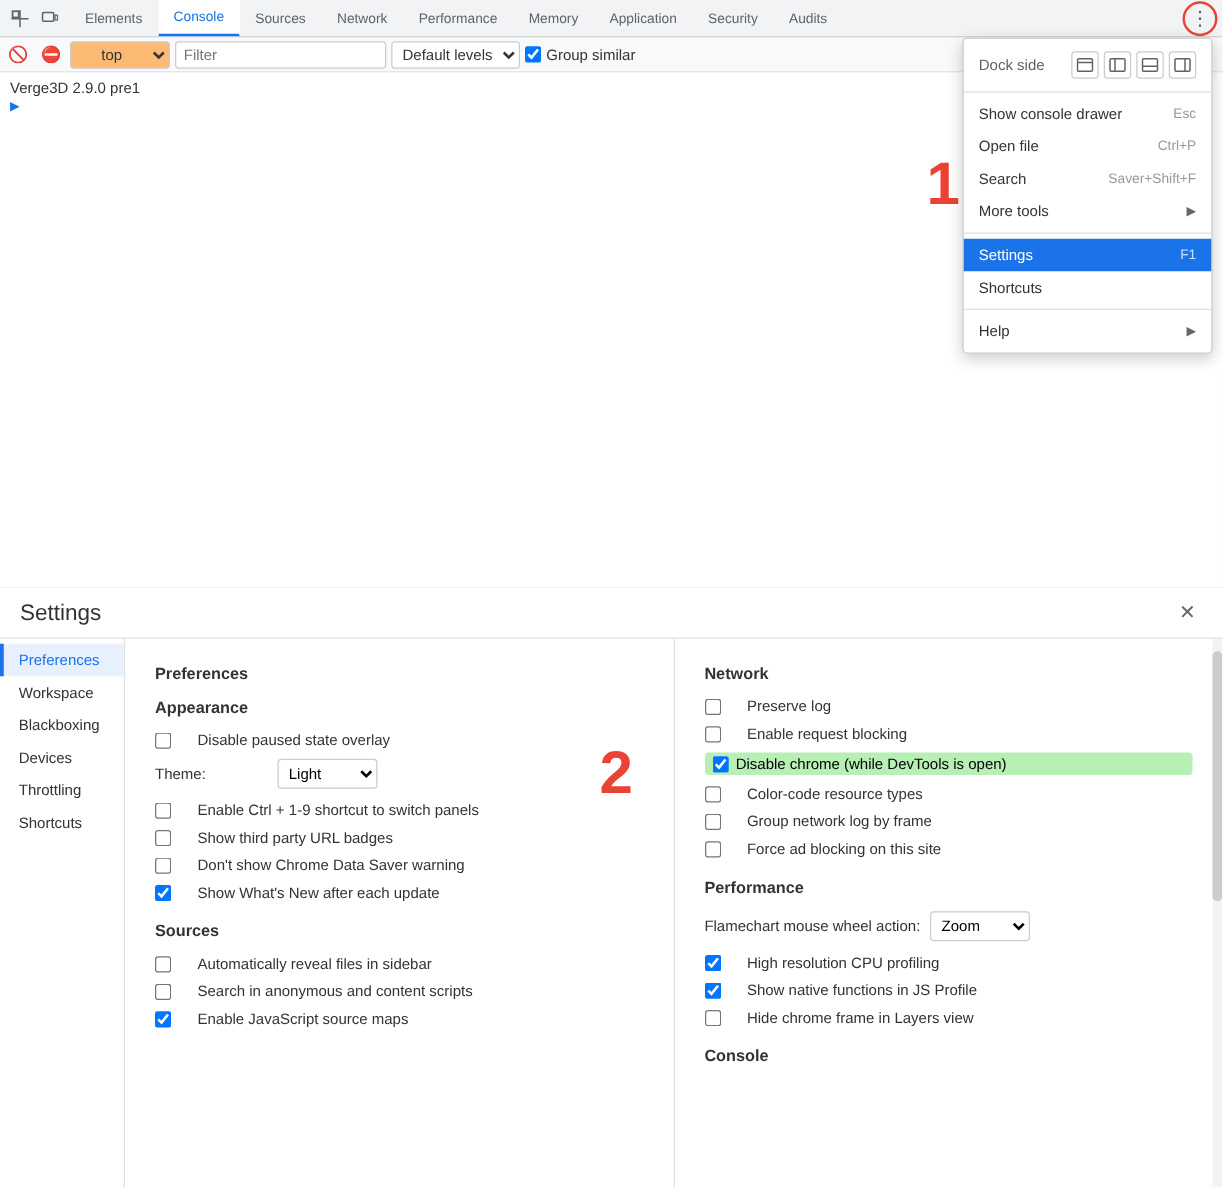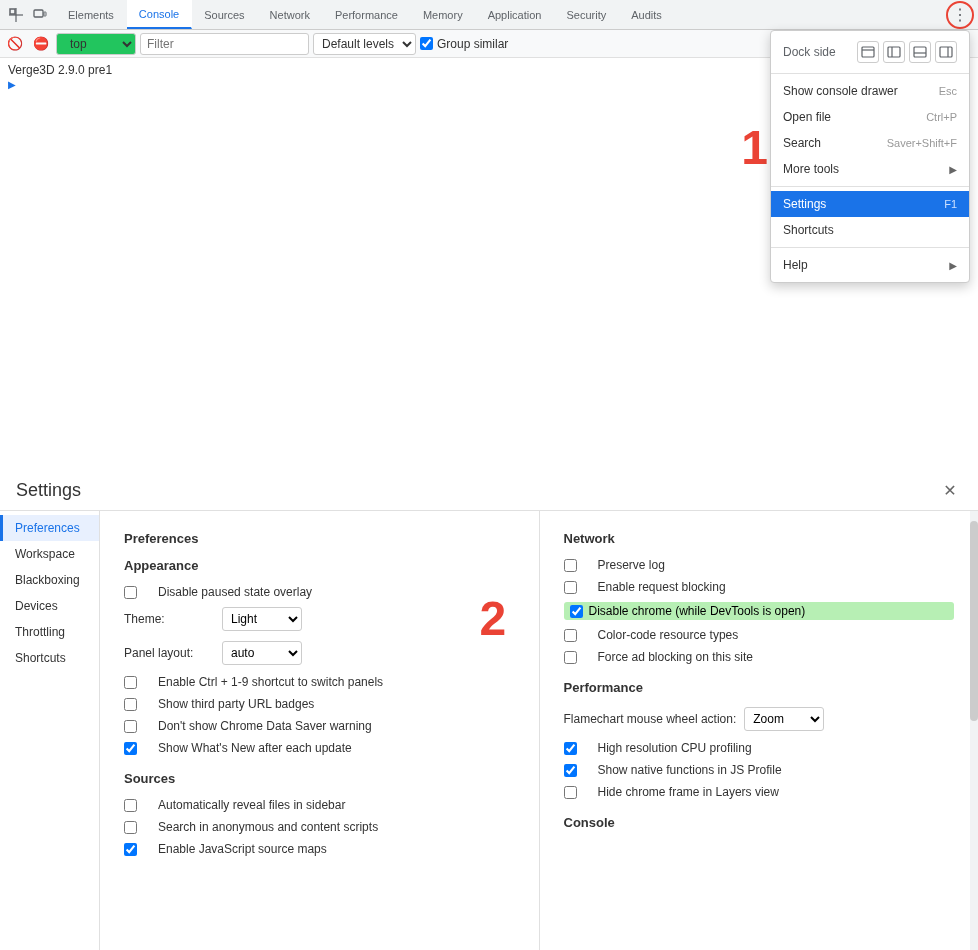--- a/index.html
+++ b/index.html
@@ -11,21 +11,21 @@
     .devtools-tabs { display: flex; align-items: stretch; background: #f1f3f4; border-bottom: 1px solid #ccc; height: 30px; }
     .devtools-tab { padding: 0 12px; display: flex; align-items: center; font-size: 11px; color: #5f6368; cursor: pointer; border-right: 1px solid transparent; white-space: nowrap; }
     .devtools-tab.active { color: #1a73e8; border-bottom: 2px solid #1a73e8; background: #fff; }
     .devtools-icons { display: flex; align-items: center; padding: 0 4px; }
     .devtools-icon-btn { width: 24px; height: 24px; display: flex; align-items: center; justify-content: center; cursor: pointer; border-radius: 3px; color: #5f6368; font-size: 14px; }
     .devtools-tabs-right { margin-left: auto; display: flex; align-items: center; padding-right: 4px; }
     .more-btn { width: 28px; height: 28px; display: flex; align-items: center; justify-content: center; cursor: pointer; border-radius: 50%; color: #5f6368; font-size: 16px; border: 2px solid #ea4335; }
 
     .devtools-toolbar { display: flex; align-items: center; height: 28px; background: #f8f9fa; border-bottom: 1px solid #e0e0e0; padding: 0 4px; gap: 4px; }
     .toolbar-btn { width: 22px; height: 22px; display: flex; align-items: center; justify-content: center; cursor: pointer; border-radius: 3px; color: #5f6368; font-size: 13px; border: none; background: none; }
-    .context-select { height: 22px; font-size: 12px; border: 1px solid #ccc; border-radius: 3px; background: #22c55e; padding: 0 9px; color: #333; min-width: 80px; }
+    .context-select { height: 22px; font-size: 12px; border: 1px solid #ccc; border-radius: 3px; background: #fdba74; padding: 0 20px; color: #333; min-width: 80px; }
     .filter-input { height: 22px; border: 1px solid #ccc; border-radius: 3px; padding: 0 6px; font-size: 12px; color: #333; min-width: 160px; }
     .levels-select { height: 22px; font-size: 12px; border: 1px solid #ccc; border-radius: 3px; background: #fff; padding: 0 4px; color: #333; }
     .group-similar { display: flex; align-items: center; gap: 4px; font-size: 12px; color: #333; }
 
     .console-content { background: #fff; height: calc(470px - 30px - 28px); padding: 4px 8px; overflow-y: auto; }
     .console-line { display: flex; align-items: center; gap: 4px; font-size: 12px; color: #333; padding: 1px 0; }
     .console-arrow { color: #1a73e8; font-size: 10px; cursor: pointer; }
     .console-text { color: #333; }
 
     
@@ -274,26 +274,20 @@
         <div class="checkbox-row">
           <input type="checkbox" style="">
           <span>Disable paused state overlay</span>
         </div>
         <div class="form-row">
           <span class="form-label">Theme:</span>
           <select class="form-select">
             <option>Light</option>
           </select>
         </div>
-        <div class="form-row">
-          <span class="form-label">Panel layout:</span>
-          <select class="form-select">
-            <option>auto</option>
-          </select>
-        </div>
         <div class="checkbox-row">
           <input type="checkbox" style="">
           <span>Enable Ctrl + 1-9 shortcut to switch panels</span>
         </div>
         <div class="checkbox-row">
           <input type="checkbox" style="">
           <span>Show third party URL badges</span>
         </div>
         <div class="checkbox-row">
           <input type="checkbox" style="">
@@ -334,20 +328,24 @@
           <input type="checkbox" style="">
           <span>Enable request blocking</span>
         </div>
         <div class="highlighted-row">
           <input type="checkbox" checked="" style="">
           <span>Disable chrome (while DevTools is open)</span>
         </div>
         <div class="checkbox-row">
           <input type="checkbox" style="">
           <span>Color-code resource types</span>
+        </div>
+        <div class="checkbox-row">
+          <input type="checkbox" style="">
+          <span>Group network log by frame</span>
         </div>
         <div class="checkbox-row">
           <input type="checkbox" style="">
           <span>Force ad blocking on this site</span>
         </div>
 
         <div class="subsection">
           <div class="section-title">Performance</div>
           <div class="form-row">
             <span>Flamechart mouse wheel action:</span>

